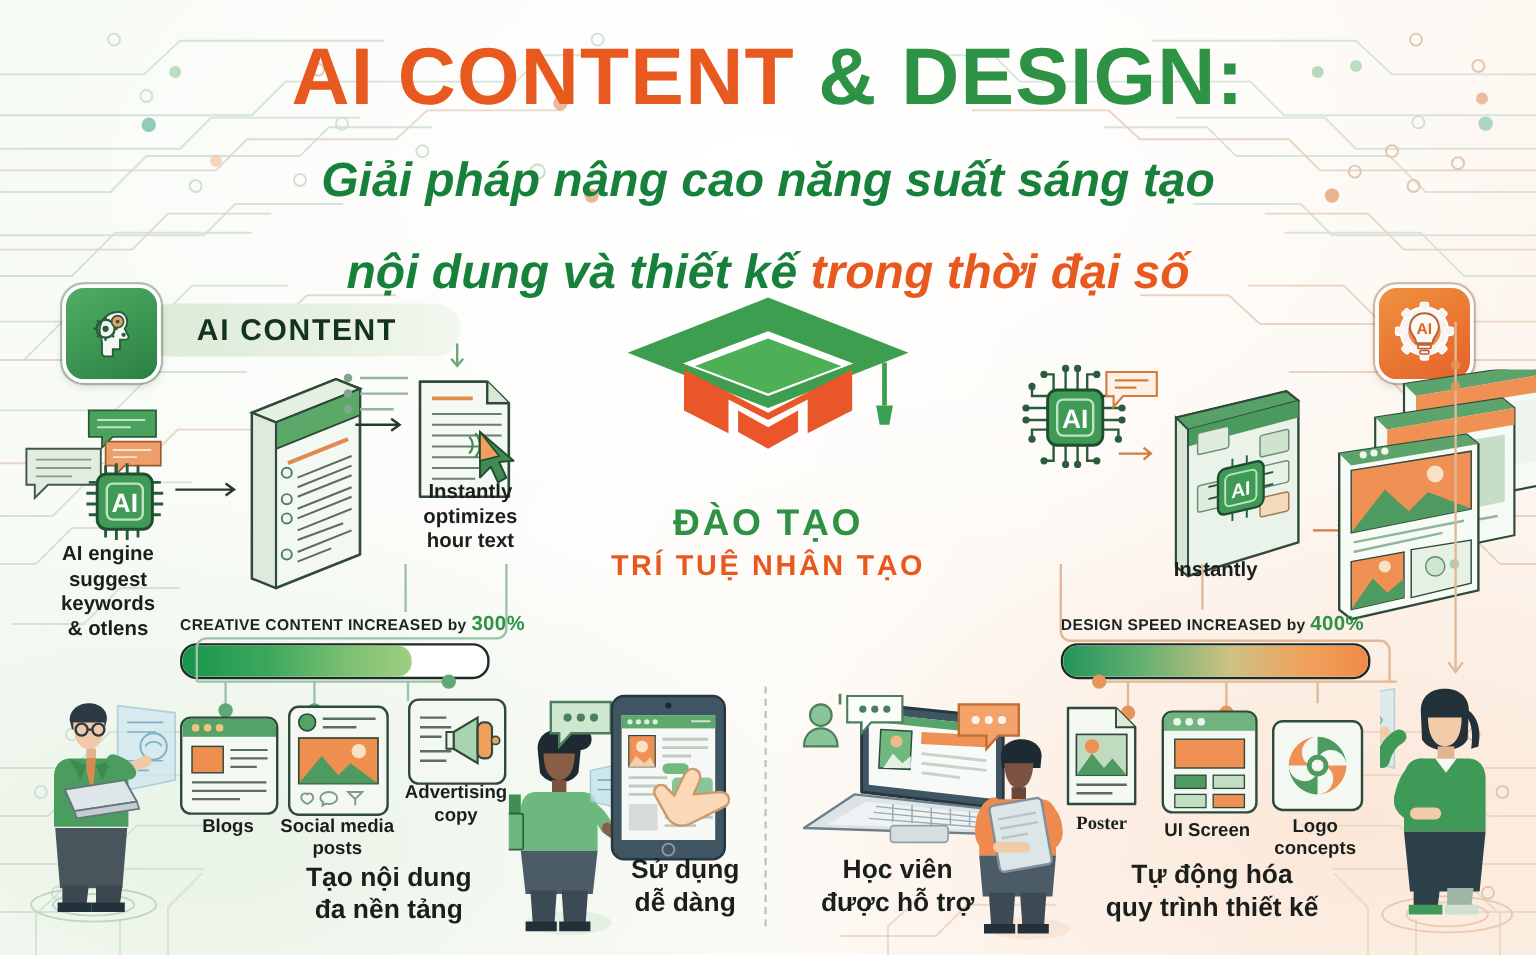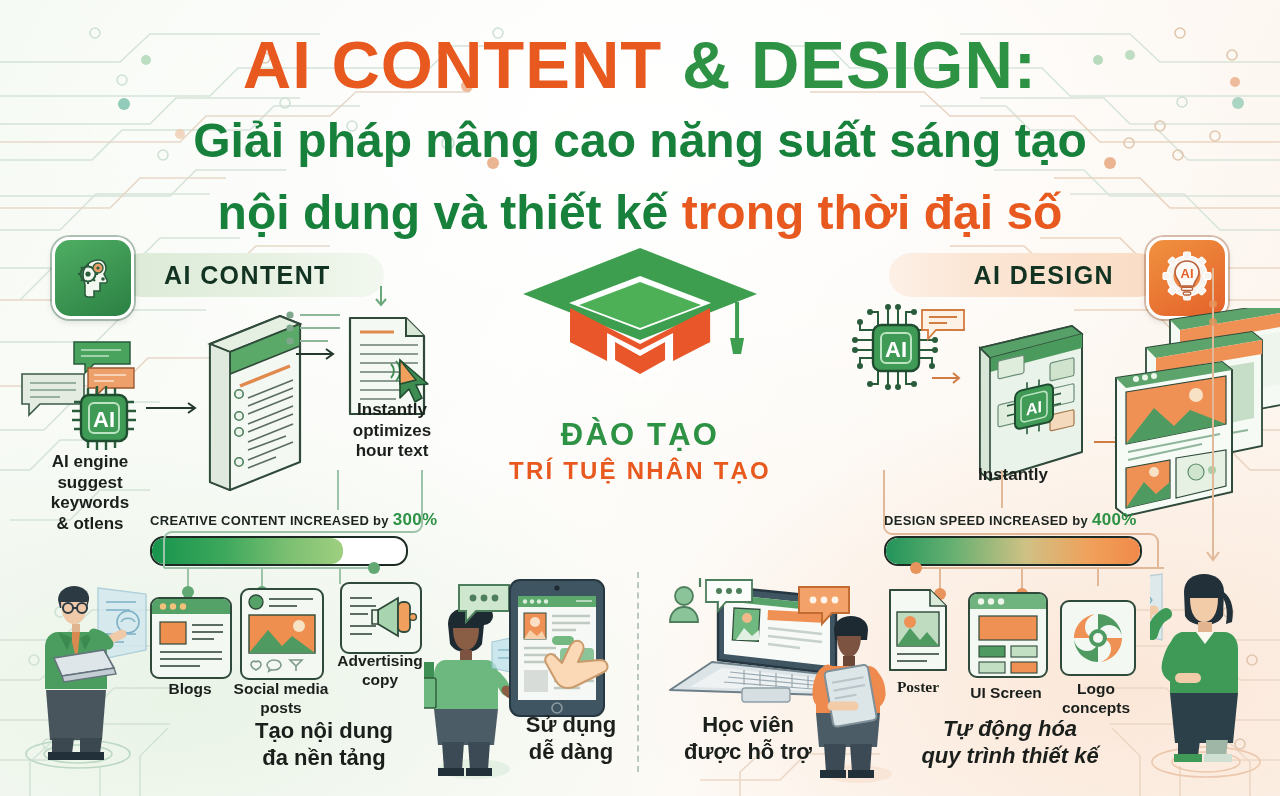--- a/index.html
+++ b/index.html
@@ -18,21 +18,21 @@
   }
   
   .circuit{position:absolute;inset:0;pointer-events:none;}
   .circuit svg{width:100%;height:100%;display:block;}
 
   
   .title-wrap{position:absolute;left:0;right:0;top:30px;text-align:center;}
   .t1{font-size:67px;font-weight:bold;letter-spacing:1px;line-height:1.05;white-space:nowrap;}
   .t1 .o{color:#E8591F;}
   .t1 .g{color:#2E9245;}
-  .t2{font-size:48px;font-weight:bold;color:#17813C;line-height:1.28;margin-top:10px;white-space:nowrap;}
+  .t2{font-size:40px;font-weight:bold;color:#17813C;line-height:1.28;margin-top:25px;white-space:nowrap;font-style:italic;}
   .t2 .o{color:#E8591F;}
 
   
   .pill{
     position:absolute;height:44px;border-radius:22px;
     display:flex;align-items:center;
     font-size:25px;font-weight:bold;color:#123322;letter-spacing:1.4px;
   }
   .pill.left{left:120px;top:253px;width:220px;justify-content:flex-start;padding-left:44px;
     background:linear-gradient(90deg,#dcead6 0%, #eaf3e6 70%, #f2f8ef 100%);}
@@ -203,23 +203,20 @@
       <circle cx="23" cy="24" r="2.6" fill="#2a5c3c"></circle>
       <g stroke="#2a5c3c" stroke-width="2">
           <path d="M23 14v3M23 31v3M13 24h3M30 24h3M16 17l2 2M28 29l2 2M30 17l-2 2M18 29l-2 2"></path>
         </g>
       <circle cx="33" cy="18" r="5" fill="#e8a06a" stroke="#2a5c3c" stroke-width="1.4"></circle>
       <circle cx="33" cy="18" r="1.6" fill="#2a5c3c"></circle>
       <circle cx="38" cy="29" r="1.8" fill="#2a5c3c"></circle>
     </svg>
   </div>
 
-  <div class="pill right">
-    <span>AI DESIGN</span>
-  </div>
   <div class="badge right">
     <svg width="58" height="58" viewBox="0 0 58 58">
       <g transform="translate(29,27)">
         <g fill="#f7f3ee" stroke="#ffffff" stroke-width="1.4">
           <circle r="20"></circle>
         </g>
         <g fill="#f7f3ee" stroke="#ffffff" stroke-width="1.2">
           <rect x="-3.4" y="-24" width="6.8" height="7" rx="1.4"></rect>
           <rect x="-3.4" y="17" width="6.8" height="7" rx="1.4"></rect>
           <rect x="-24" y="-3.4" width="7" height="6.8" rx="1.4"></rect>
@@ -668,21 +665,21 @@
         <path d="M-24 0c0-13 11-24 24-24-7 0-13 6-13 13 0 7 5 11 11 11z" fill="#ef9155"></path>
         <circle r="7" fill="none" stroke="#4f9a61" stroke-width="4"></circle>
       </g>
     </svg>
   </div>
 
   <div class="cap sm" style="left:880px;top:678px;width:76px;white-space:pre-line;font-family:Liberation Serif, serif;">Poster</div>
   <div class="cap sm" style="left:962px;top:684px;width:88px;white-space:pre-line;">UI Screen</div>
   <div class="cap sm" style="left:1056px;top:680px;width:80px;white-space:pre-line;">Logo
 concepts</div>
-  <div class="cap lg" style="left:890px;top:716px;width:240px;white-space:pre-line;font-style:italic;">Tự động hóa
+  <div class="cap lg" style="left:890px;top:716px;width:240px;white-space:pre-line;">Tự động hóa
 quy trình thiết kế</div>
 
   <div class="art" style="left:1150px;top:570px;">
     <svg width="130" height="210" viewBox="0 0 130 210">
       <ellipse cx="56" cy="192" rx="54" ry="15" fill="none" stroke="#ecc8ae" stroke-width="1.6"></ellipse>
       <ellipse cx="56" cy="192" rx="34" ry="10" fill="none" stroke="#ecc8ae" stroke-width="1.6"></ellipse>
       <path d="M-42 12 L12 4 L12 70 L-42 58 Z" fill="#d2e9f1" opacity=".7" stroke="#9cc4d4" stroke-width="1.3" transform="translate(0,0)"></path>
       <g stroke="#7fb1c6" stroke-width="1.2" transform="translate(0,0)">
           <path d="M-34 22h22M-34 30h16M-34 50h22"></path>
         </g>

